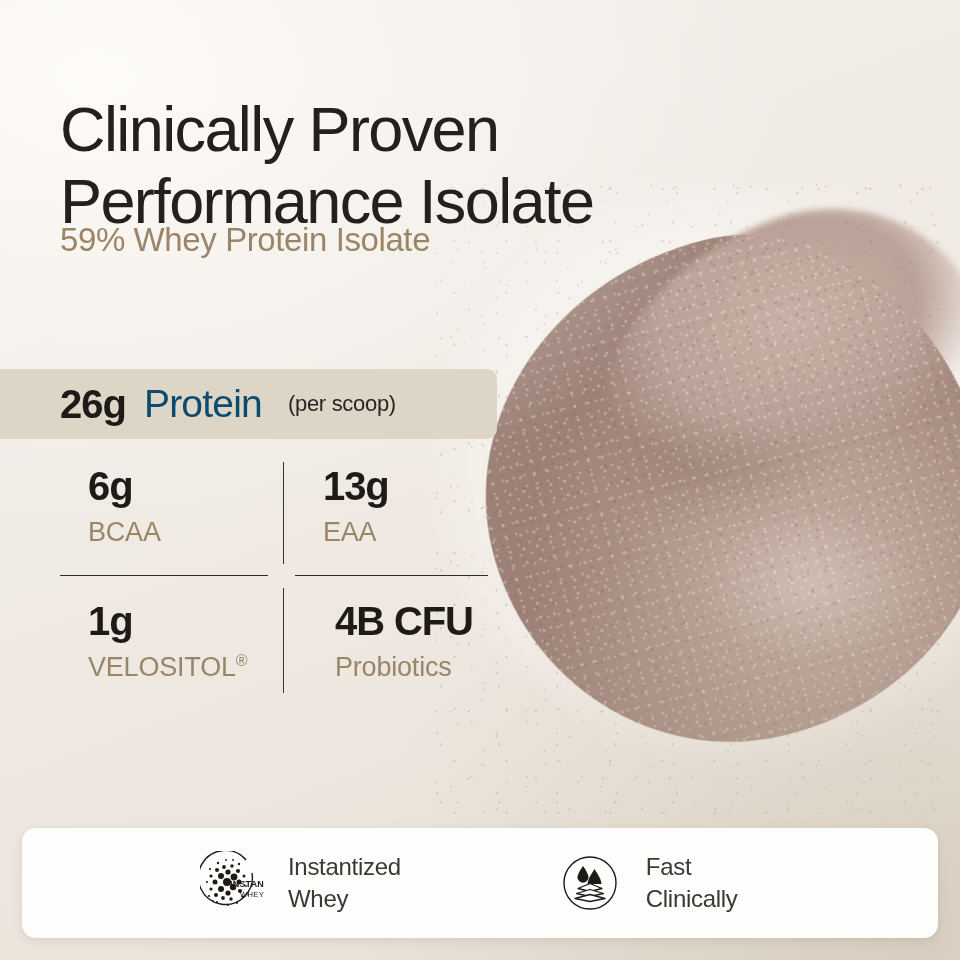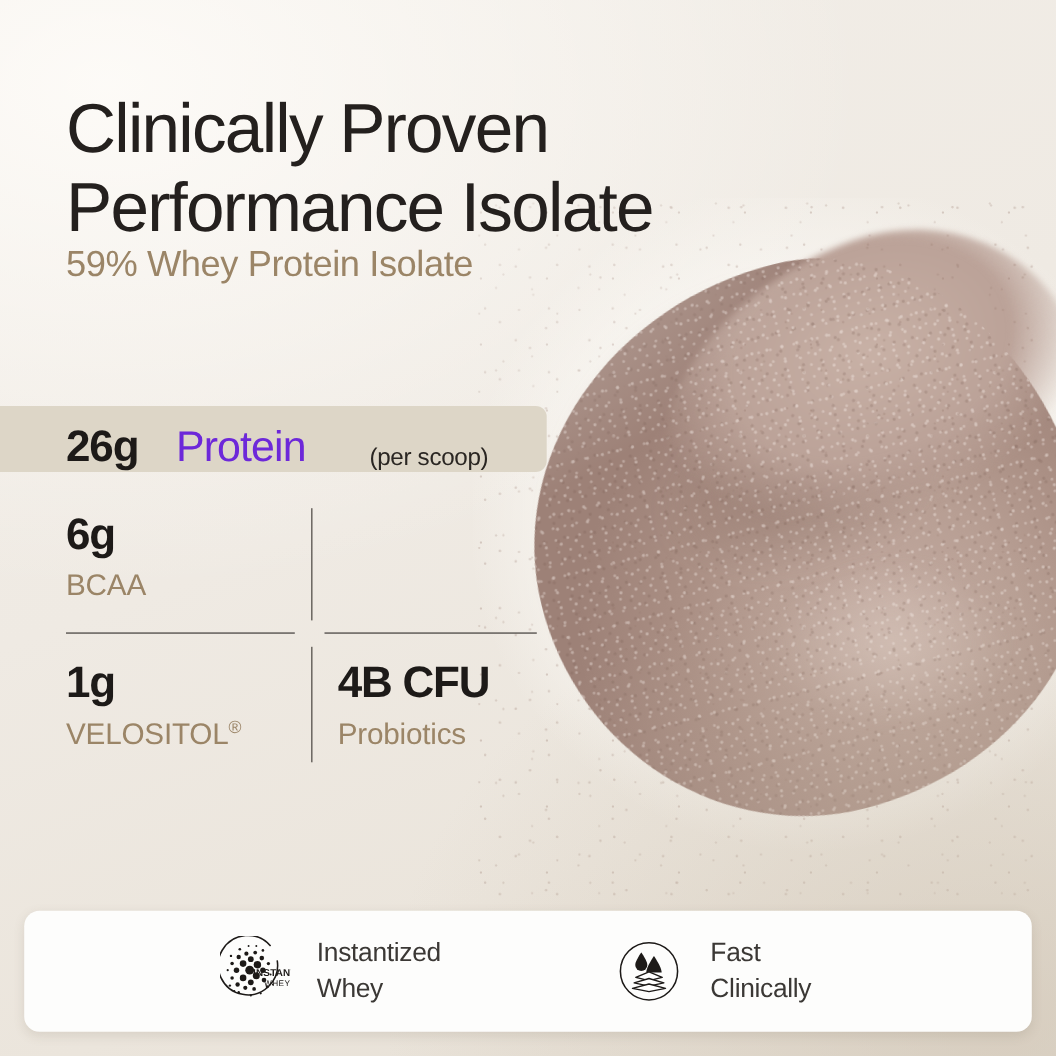--- a/index.html
+++ b/index.html
@@ -141,21 +141,21 @@
       radial-gradient(circle at 45% 80%, rgba(255,248,244,0.6) 0.7px, transparent 1.8px),
       radial-gradient(circle at 85% 25%, rgba(120,92,82,0.45) 0.8px, transparent 2px);
     background-size: 14px 14px, 17px 17px, 11px 11px, 19px 19px;
     pointer-events: none;
   }
 
   
   .headline {
     position: absolute;
     left: 60px;
-    top: 40px;
+    top: 52px;
     width: 740px;
     font-size: 63px;
     line-height: 1.14;
     font-weight: 400;
     letter-spacing: -1.6px;
     color: #24201e;
   }
   .headline .line { display: block; white-space: nowrap; }
 
   .subheadline {
@@ -167,61 +167,61 @@
     font-weight: 400;
     color: #9b8567;
   }
 
   
   .protein-bar {
     position: absolute;
     left: 0;
     top: 369px;
     width: 497px;
-    height: 60px;
+    height: 70px;
     background: #ddd6c7;
     border-radius: 0 10px 10px 0;
     display: flex;
-    align-items: flex-end;
+    align-items: center;
     padding-left: 60px;
     box-sizing: border-box;
-    gap: 32px;
   }
   .protein-bar .amount {
     font-size: 40px;
     font-weight: 700;
     letter-spacing: -1px;
     color: #1d1a18;
   }
   .protein-bar .word {
     font-size: 39px;
     font-weight: 400;
     letter-spacing: -0.8px;
-    color: #6d28d9;
-    margin-left: 2px;
+    color: #0c4a6e;
+    margin-left: 18px;
   }
   .protein-bar .note {
     font-size: 22px;
     font-weight: 400;
     letter-spacing: -0.3px;
     color: #2a2622;
     margin-left: 26px;
   }
 
   
   .stats {
     position: absolute;
     left: 60px;
     top: 466px;
     width: 428px;
     height: 222px;
   }
   .stat {
     position: absolute;
     width: 200px;
+    margin-left: 28px;
   }
   .stat .value {
     font-size: 40px;
     font-weight: 700;
     letter-spacing: -1.1px;
     color: #1d1a18;
     line-height: 1;
     white-space: nowrap;
   }
   .stat .label {
@@ -326,20 +326,24 @@
     <span class="note">(per scoop)</span>
   </div>
 
   <div class="stats">
 
     <div class="stat tl">
       <div class="value">6g</div>
       <div class="label"><span>BCAA</span><span class="reg"></span></div>
     </div>
 
+    <div class="stat tr">
+      <div class="value">13g</div>
+      <div class="label"><span>EAA</span><span class="reg"></span></div>
+    </div>
 
     <div class="stat bl">
       <div class="value">1g</div>
       <div class="label"><span>VELOSITOL</span><span class="reg">®</span></div>
     </div>
 
     <div class="stat br">
       <div class="value">4B CFU</div>
       <div class="label"><span>Probiotics</span><span class="reg"></span></div>
     </div>

